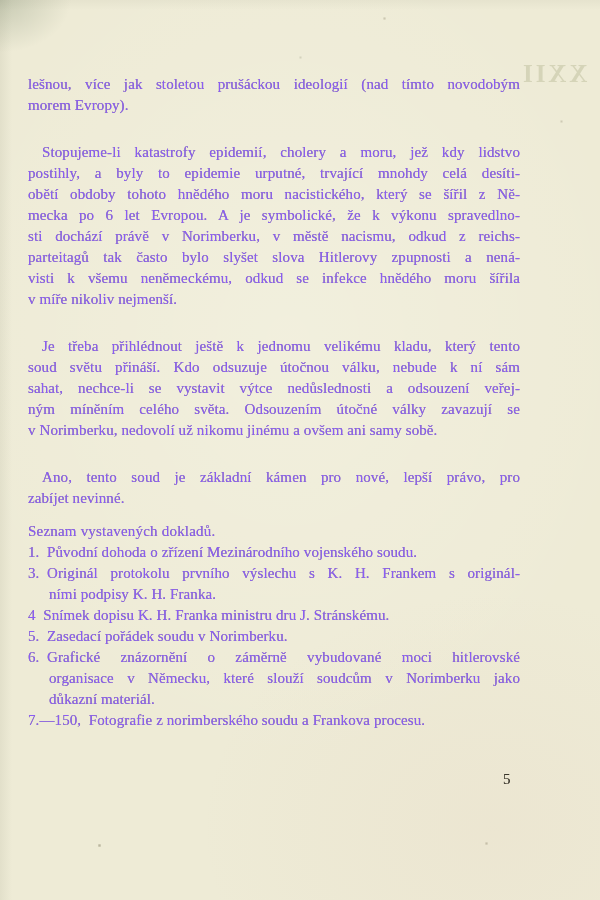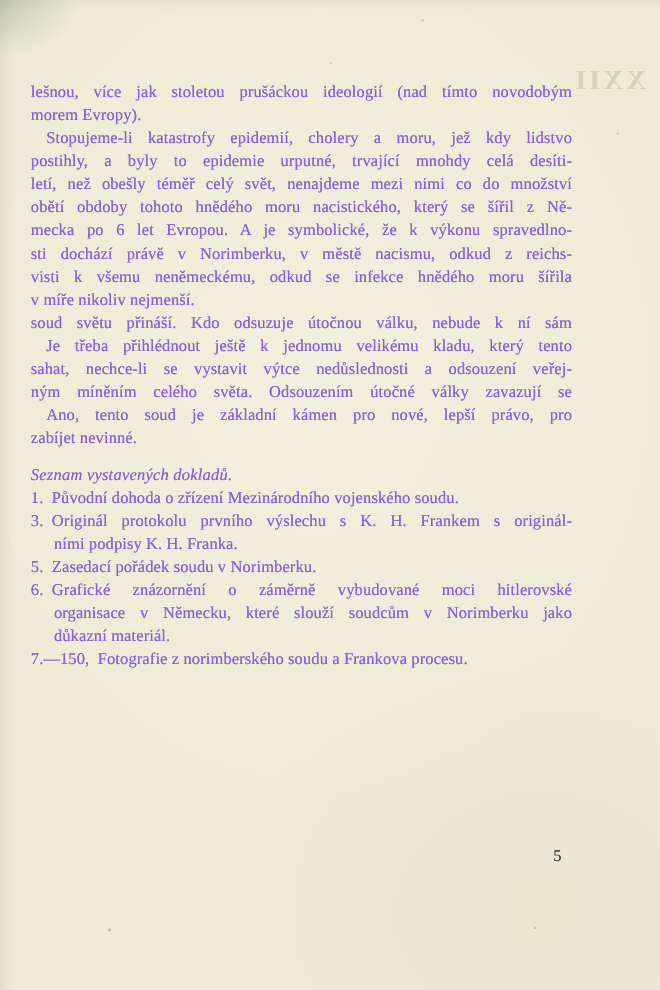--- a/index.html
+++ b/index.html
@@ -46,24 +46,23 @@
     top: 74px; left: 28px;
     width: 492px;
     font-size: 15px;
     line-height: 21px;
     color: #8b5cf6;
     text-shadow: 0 0 0.5px rgba(59,55,44,0.55);
     letter-spacing: 0.1px;
   }
   .line { text-align: justify; text-align-last: justify; }
   .line.last { text-align-last: left; }
-  .para .first { text-indent: 14px; }
+  .para .first { text-indent: 14px; margin-top: 26px; }
   .exhibit-list .cont { padding-left: 21px; }
   .heading {
-    font-style: italic;
     margin-top: 12px;
     letter-spacing: 0.2px;
   }
   .page-number {
     position: absolute;
     top: 771px; left: 503px;
     font-size: 15px;
     color: #3b372c;
     text-shadow: 0 0 0.5px rgba(59,55,44,0.55);
   }
@@ -78,43 +77,45 @@
 
 <div class="text-block">
   <div id="paragraphs">
       <div class="para">
         <div class="line">lešnou, více jak stoletou prušáckou ideologií (nad tímto novodobým</div>
         <div class="line last">morem Evropy).</div>
       </div>
       <div class="para">
         <div class="line first">Stopujeme-li katastrofy epidemií, cholery a moru, jež kdy lidstvo</div>
         <div class="line">postihly, a byly to epidemie urputné, trvající mnohdy celá desíti-</div>
-        <div class="line">letí, než obešly téměř celý svět, nenajdeme mezi nimi co do množství</div>
         <div class="line">obětí obdoby tohoto hnědého moru nacistického, který se šířil z Ně-</div>
         <div class="line">mecka po 6 let Evropou. A je symbolické, že k výkonu spravedlno-</div>
         <div class="line">sti dochází právě v Norimberku, v městě nacismu, odkud z reichs-</div>
+        <div class="line">parteitagů tak často bylo slyšet slova Hitlerovy zpupnosti a nená-</div>
         <div class="line">visti k všemu neněmeckému, odkud se infekce hnědého moru šířila</div>
         <div class="line last">v míře nikoliv nejmenší.</div>
       </div>
       <div class="para">
+        <div class="line first">Je třeba přihlédnout ještě k jednomu velikému kladu, který tento</div>
         <div class="line">soud světu přináší. Kdo odsuzuje útočnou válku, nebude k ní sám</div>
-        <div class="line first">Je třeba přihlédnout ještě k jednomu velikému kladu, který tento</div>
         <div class="line">sahat, nechce-li se vystavit výtce nedůslednosti a odsouzení veřej-</div>
         <div class="line">ným míněním celého světa. Odsouzením útočné války zavazují se</div>
+        <div class="line last">v Norimberku, nedovolí už nikomu jinému a ovšem ani samy sobě.</div>
       </div>
       <div class="para">
         <div class="line first">Ano, tento soud je základní kámen pro nové, lepší právo, pro</div>
         <div class="line last">zabíjet nevinné.</div>
       </div>
     </div>
   <div class="heading">Seznam vystavených dokladů.</div>
   <div class="exhibit-list" id="exhibit-list">
       <div class="line last">1. Původní dohoda o zřízení Mezinárodního vojenského soudu.</div>
       <div class="line">3. Originál protokolu prvního výslechu s K. H. Frankem s originál-</div>
       <div class="line last cont">ními podpisy K. H. Franka.</div>
+      <div class="line last">4 Snímek dopisu K. H. Franka ministru dru J. Stránskému.</div>
       <div class="line last">5. Zasedací pořádek soudu v Norimberku.</div>
       <div class="line">6. Grafické znázornění o záměrně vybudované moci hitlerovské</div>
       <div class="line cont">organisace v Německu, které slouží soudcům v Norimberku jako</div>
       <div class="line last cont">důkazní materiál.</div>
       <div class="line last">7.—150, Fotografie z norimberského soudu a Frankova procesu.</div>
     </div>
 </div>
 
 <div class="page-number">5</div>
 

